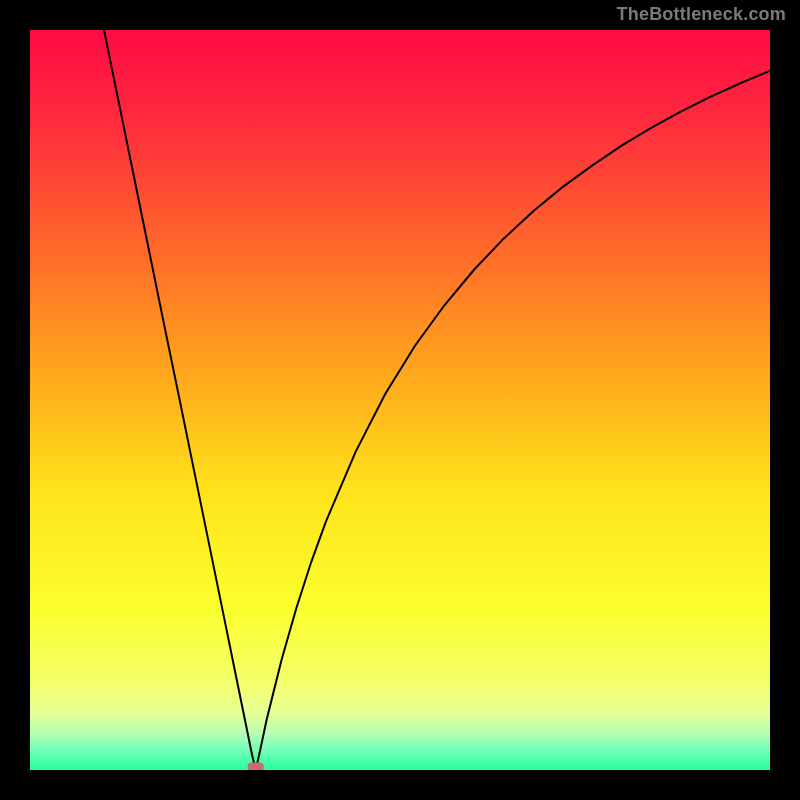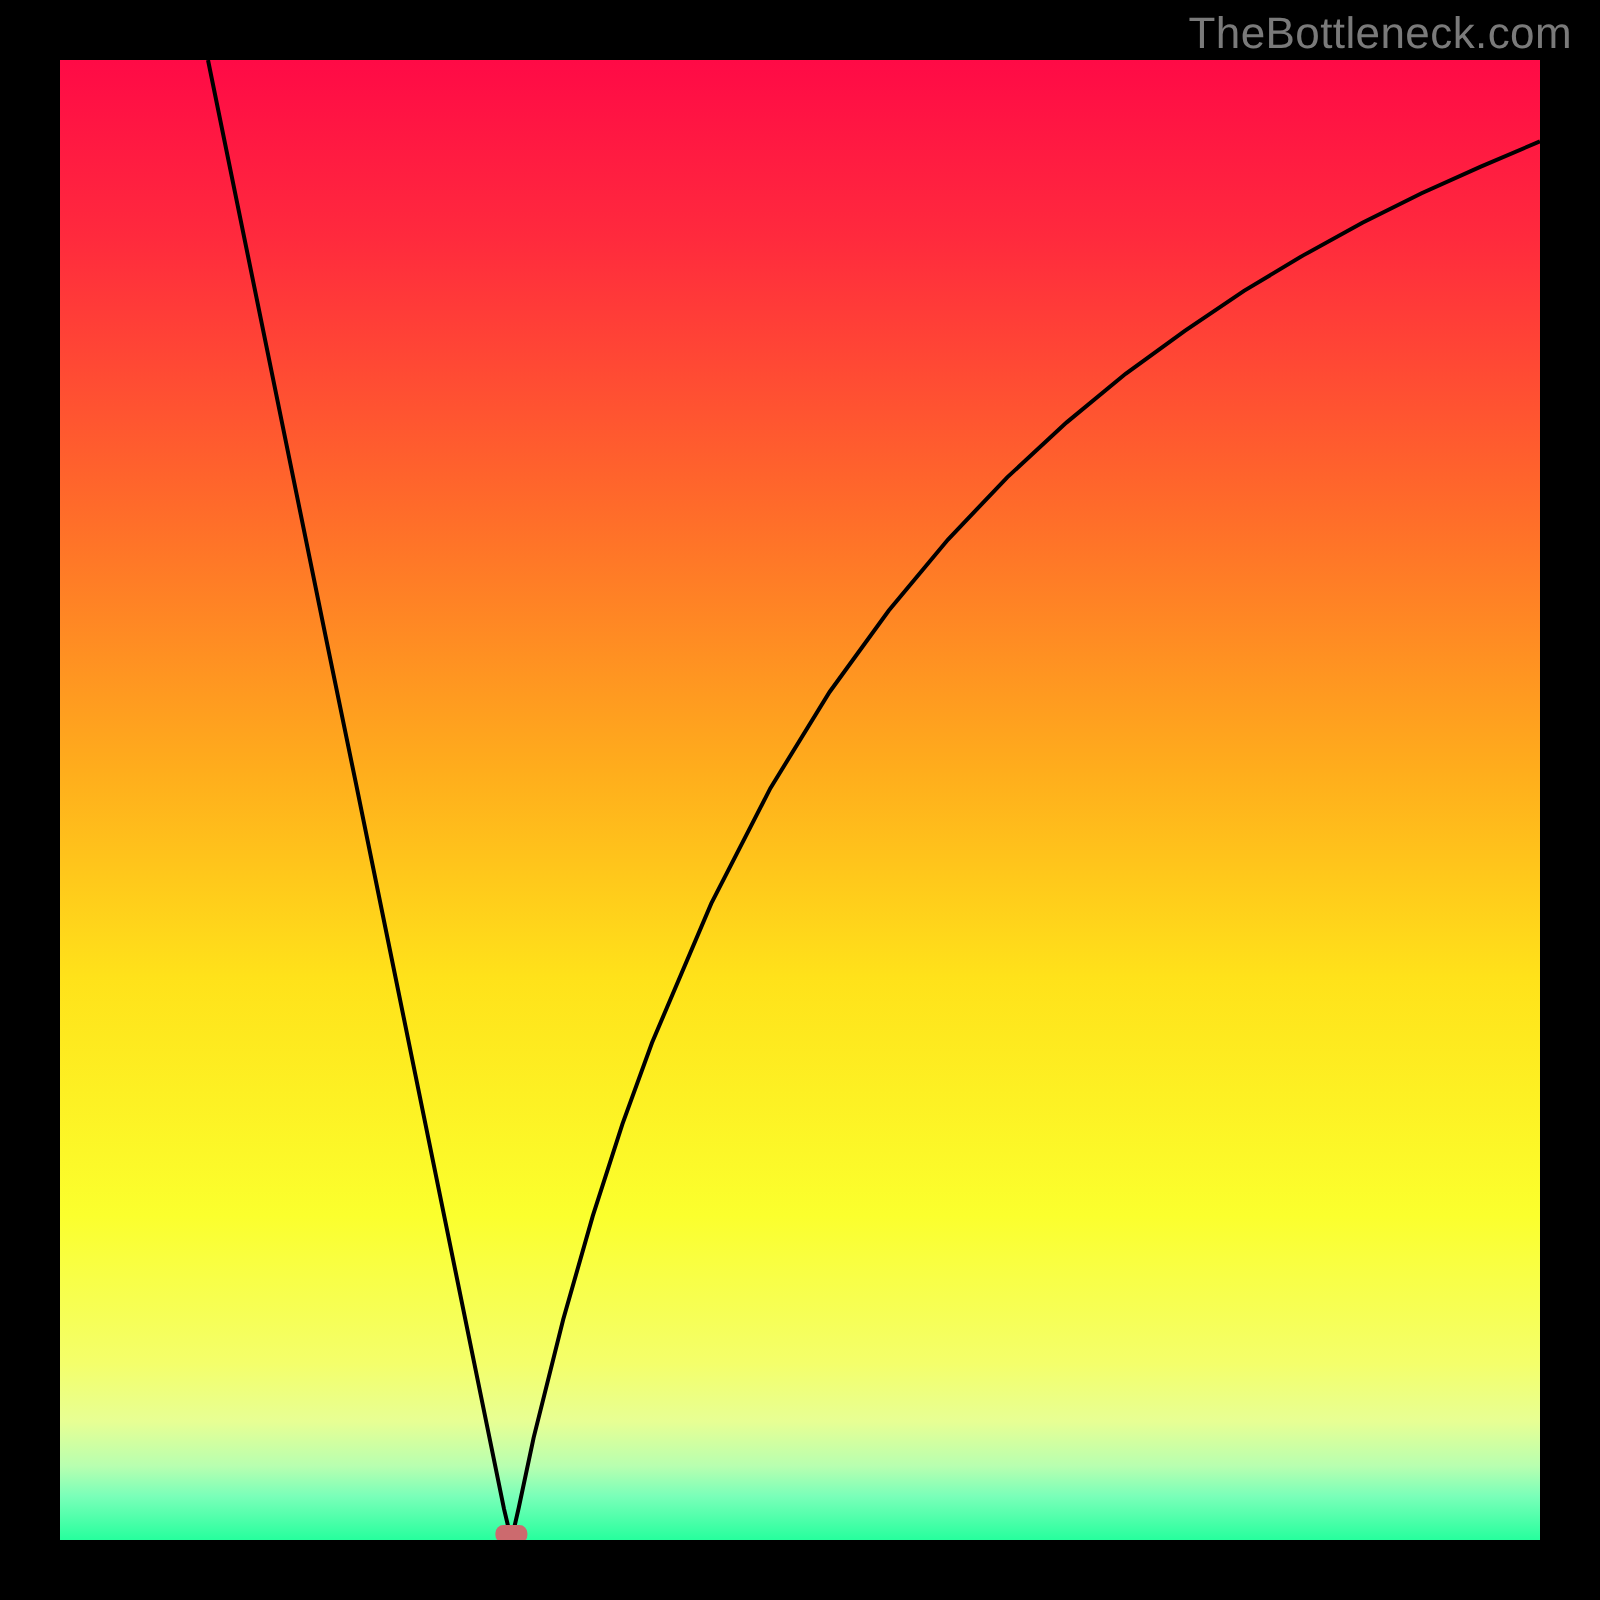--- a/index.html
+++ b/index.html
@@ -15,22 +15,22 @@
     position: relative;
     width: 800px;
     height: 800px;
     background: #000;
   }
   .watermark {
     position: absolute;
     top: 4px;
     right: 14px;
     color: #7a7a7a;
-    font-size: 22px;
-    font-weight: 400;
+    font-size: 18px;
+    font-weight: 700;
     letter-spacing: 0.2px;
     z-index: 5;
   }
   svg.plot {
     position: absolute;
     left: 30px;
     top: 30px;
     width: 740px;
     height: 740px;
   }

